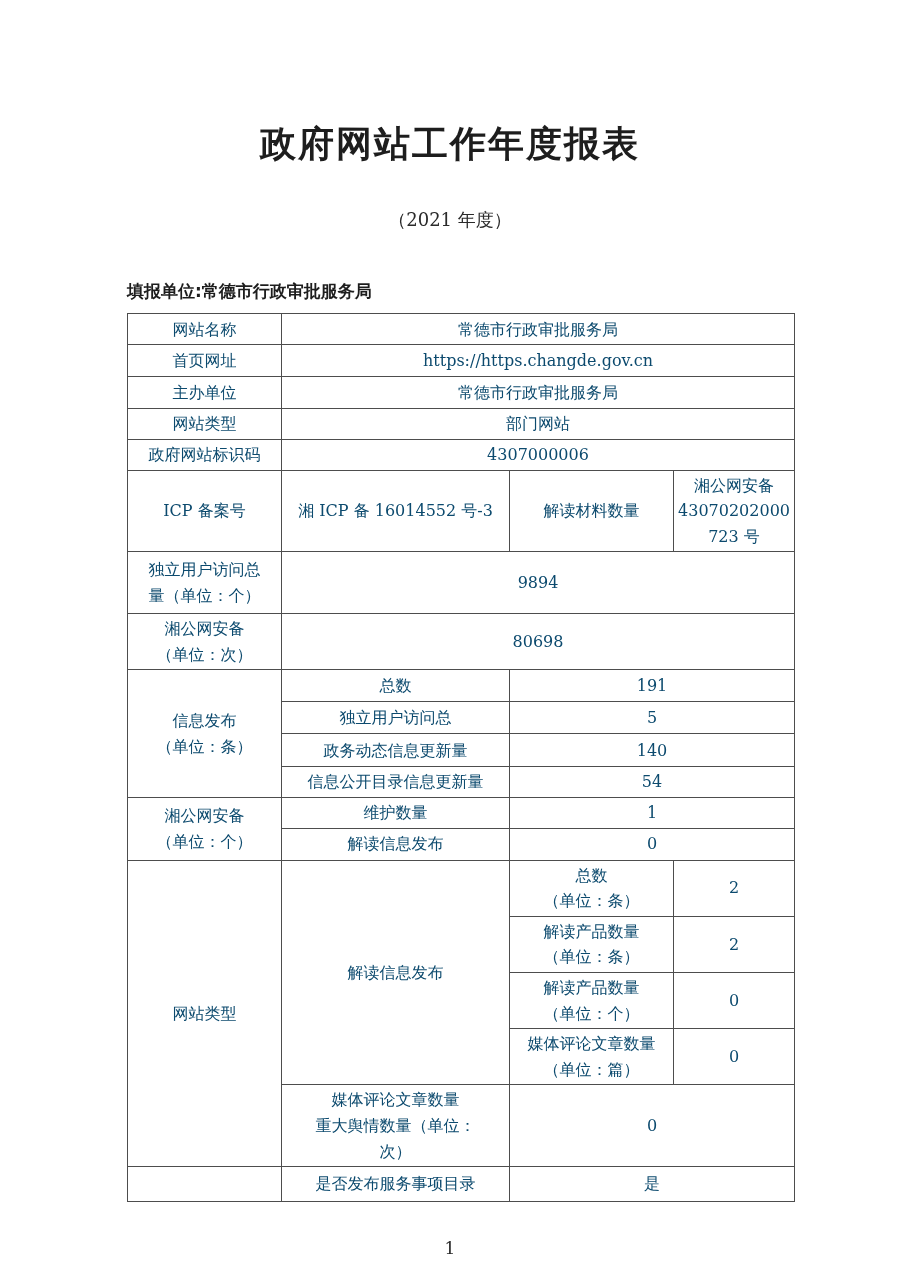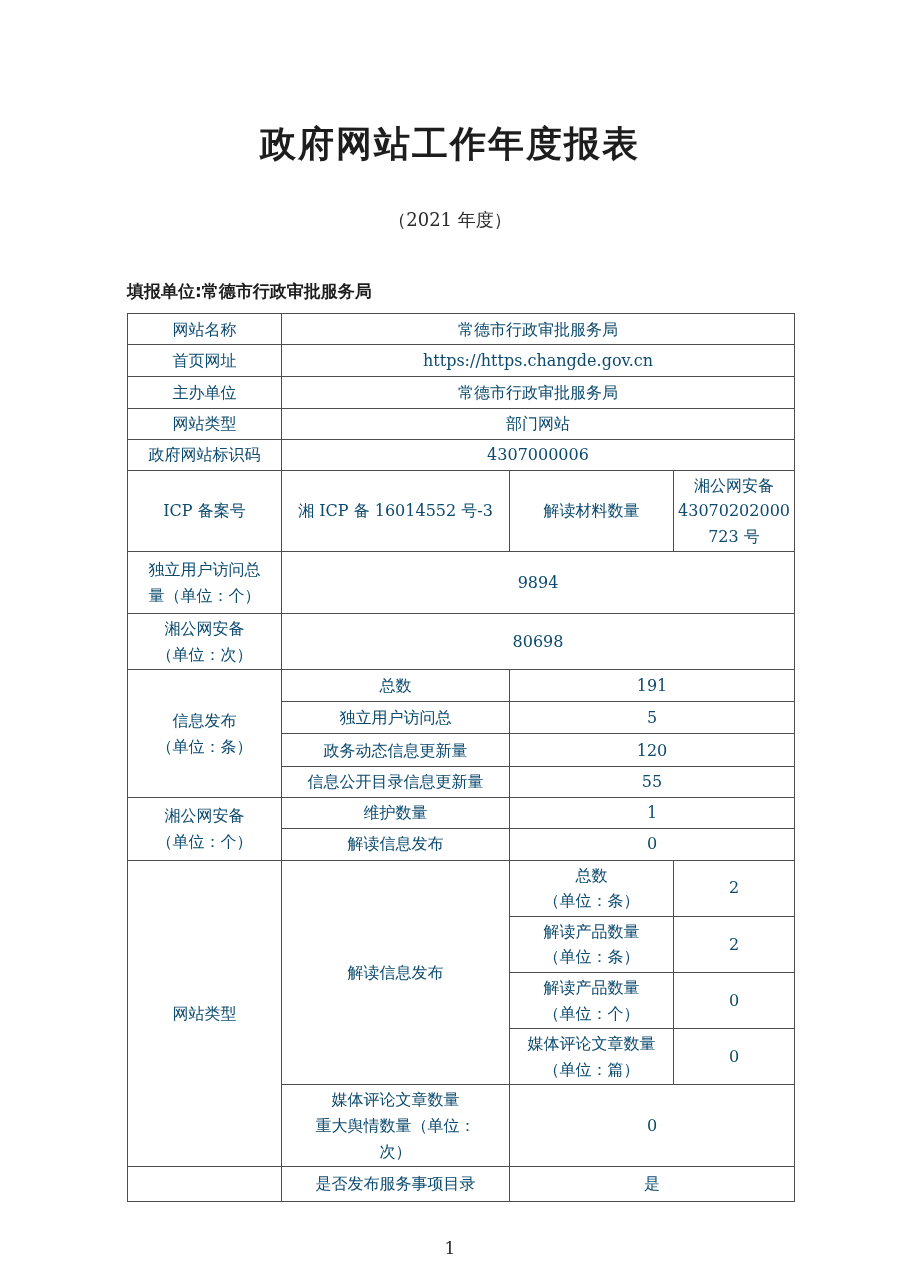--- a/index.html
+++ b/index.html
@@ -122,25 +122,25 @@
 （单位：条）</td>
         <td>总数</td>
         <td colspan="2">191</td>
       </tr>
       <tr style="height:32px">
         <td>独立用户访问总</td>
         <td colspan="2">5</td>
       </tr>
       <tr style="height:33px">
         <td>政务动态信息更新量</td>
-        <td colspan="2">120</td>
+        <td colspan="2">140</td>
       </tr>
       <tr style="height:25px">
         <td>信息公开目录信息更新量</td>
-        <td colspan="2">55</td>
+        <td colspan="2">54</td>
       </tr>
       <tr style="height:30px">
         <td rowspan="2">湘公网安备
 （单位：个）</td>
         <td>维护数量</td>
         <td colspan="2">1</td>
       </tr>
       <tr style="height:32px">
         <td>解读信息发布</td>
         <td colspan="2">0</td>

